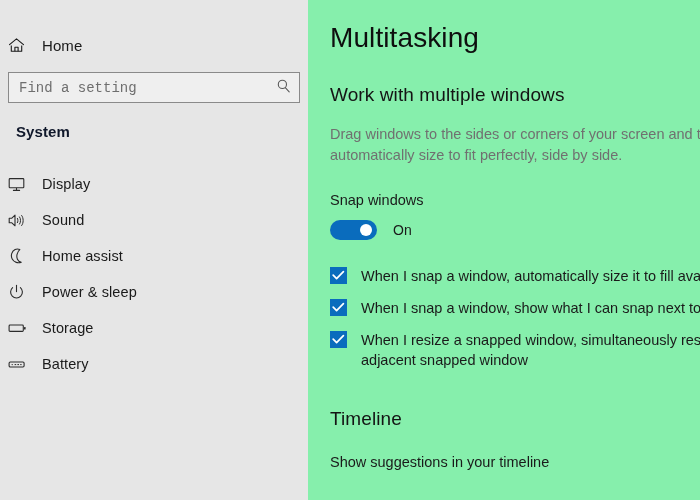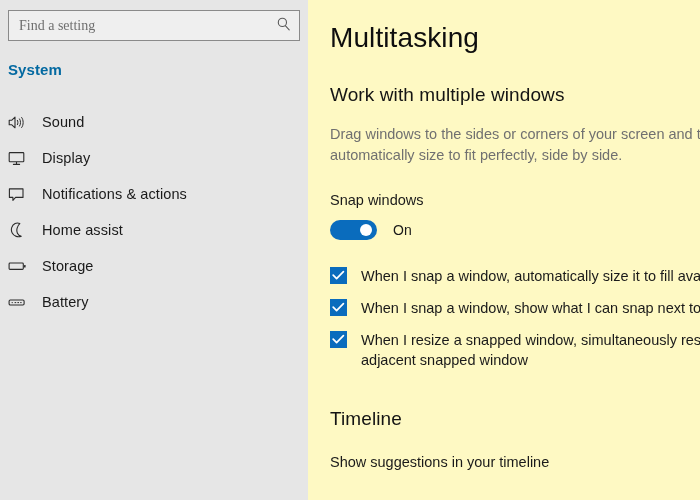--- a/index.html
+++ b/index.html
@@ -33,51 +33,51 @@
   .search-wrap { padding: 0 8px; margin-top: 10px; }
   .search-box {
     position: relative;
     height: 31px;
     background: #efefef;
     border: 1px solid #8a8a8a;
     display: flex; align-items: center;
   }
   .search-box input {
     border: 0; outline: 0; background: transparent;
-    font-family: Liberation Serif, serif; font-size: 14px; color: #1a1a1a;
+    font-family: Liberation Mono, monospace; font-size: 14px; color: #1a1a1a;
     padding: 0 28px 0 10px;
     width: 100%; height: 100%;
   }
   .search-box input::placeholder { color: #6e6e6e; opacity: 1; }
   .search-icon { position: absolute; right: 8px; top: 50%; transform: translateY(-50%); display: block; }
 
   .section-title {
-    font-size: 15px; font-weight: bold; color: #0369a1;
-    padding-left: 8px; margin-top: 20px;
+    font-size: 15px; font-weight: bold; color: #0f172a;
+    padding-left: 16px; margin-top: 20px;
     letter-spacing: .1px;
   }
 
   .nav { margin-top: 26px; }
   .nav-item {
     display: flex; align-items: center;
     height: 36px;
     padding-left: 8px;
     cursor: default;
   }
   .nav-item .ico { width: 26px; flex: 0 0 26px; display: flex; align-items: center; justify-content: flex-start; }
   .nav-item .lbl {
     font-size: 14.5px; color: #1a1a1a; margin-left: 8px;
     white-space: nowrap; letter-spacing: .1px;
   }
 
   
   .main {
     flex: 1 1 auto;
     height: 500px;
-    background: #fef9c3;
+    background: #86efac;
     overflow: hidden;
     position: relative;
   }
   .main-inner { width: 470px; padding-left: 22px; padding-top: 22px; }
 
   .page-title {
     font-size: 28px; font-weight: 300; color: #0e0e0e;
     line-height: 1.15; letter-spacing: .1px;
   }
   .h2 {
@@ -128,78 +128,89 @@
     font-size: 14.5px; color: #1a1a1a; margin-top: 24px; white-space: nowrap;
   }
 </style>
 </head>
 <body>
 
 <div class="app">
 
   <div class="sidebar">
 
+    <div class="home-row">
+      <span class="ico">
+        <svg width="17" height="16" viewBox="0 0 17 16">
+          <path d="M1.5 7.6L8.5 1.8L15.5 7.6" fill="none" stroke="#1a1a1a" stroke-width="1.1" stroke-linejoin="round" stroke-linecap="round"></path>
+          <path d="M3.3 8.6V14.2H13.7V8.6" fill="none" stroke="#1a1a1a" stroke-width="1.1" stroke-linejoin="round"></path>
+          <path d="M6.9 14.2V10.3H10.1V14.2" fill="none" stroke="#1a1a1a" stroke-width="1.1" stroke-linejoin="round"></path>
+        </svg>
+      </span>
+      <span class="lbl">Home</span>
+    </div>
 
     <div class="search-wrap">
       <div class="search-box">
         <input type="text" placeholder="Find a setting" value="" style="">
         <span class="search-icon">
           <svg width="15" height="15" viewBox="0 0 15 15">
             <circle cx="6.4" cy="5.9" r="4.1" fill="none" stroke="#5a5a5a" stroke-width="1.1"></circle>
             <line x1="9.3" y1="9.2" x2="13.2" y2="13.4" stroke="#5a5a5a" stroke-width="1.1" stroke-linecap="round"></line>
           </svg>
         </span>
       </div>
     </div>
 
     <div class="section-title">System</div>
 
     <div class="nav">
 
       <div class="nav-item">
         <span class="ico">
           <svg width="18" height="15" viewBox="0 0 18 15">
+            <rect x="1.2" y="1.6" width="14.6" height="9.2" rx="0.8" fill="none" stroke="#2b2b2b" stroke-width="1.1"></rect>
+            <line x1="5.4" y1="13.4" x2="11.6" y2="13.4" stroke="#2b2b2b" stroke-width="1.1" stroke-linecap="round"></line>
+            <line x1="8.5" y1="10.9" x2="8.5" y2="13.4" stroke="#2b2b2b" stroke-width="1.1"></line>
+          </svg>
+        </span>
+        <span class="lbl">Display</span>
+      </div>
+
+      <div class="nav-item">
+        <span class="ico">
+          <svg width="18" height="15" viewBox="0 0 18 15">
             <path d="M1.2 5.3H3.6L7.0 2.2V12.8L3.6 9.7H1.2Z" fill="none" stroke="#2b2b2b" stroke-width="1.1" stroke-linejoin="round"></path>
             <path d="M9.2 5.0C10.1 6.0 10.1 9.0 9.2 10.0" fill="none" stroke="#2b2b2b" stroke-width="1"></path>
             <path d="M11.3 3.6C12.9 5.3 12.9 9.7 11.3 11.4" fill="none" stroke="#2b2b2b" stroke-width="1"></path>
             <path d="M13.4 2.2C15.7 4.6 15.7 10.4 13.4 12.8" fill="none" stroke="#2b2b2b" stroke-width="1"></path>
           </svg>
         </span>
         <span class="lbl">Sound</span>
       </div>
 
-      <div class="nav-item">
-        <span class="ico">
-          <svg width="18" height="15" viewBox="0 0 18 15">
-            <rect x="1.2" y="1.6" width="14.6" height="9.2" rx="0.8" fill="none" stroke="#2b2b2b" stroke-width="1.1"></rect>
-            <line x1="5.4" y1="13.4" x2="11.6" y2="13.4" stroke="#2b2b2b" stroke-width="1.1" stroke-linecap="round"></line>
-            <line x1="8.5" y1="10.9" x2="8.5" y2="13.4" stroke="#2b2b2b" stroke-width="1.1"></line>
-          </svg>
-        </span>
-        <span class="lbl">Display</span>
-      </div>
-
-      <div class="nav-item">
-        <span class="ico">
-          <svg width="18" height="15" viewBox="0 0 18 15">
-            <path d="M1.4 1.9H15.0V10.4H7.6L4.9 13.3V10.4H1.4Z" fill="none" stroke="#2b2b2b" stroke-width="1.1" stroke-linejoin="round"></path>
-          </svg>
-        </span>
-        <span class="lbl">Notifications &amp; actions</span>
-      </div>
 
       <div class="nav-item">
         <span class="ico">
           <svg width="18" height="16" viewBox="0 0 18 16">
             <path d="M11.8 1.6C9.3 3.8 8.0 8.0 9.4 11.2C10.2 13.0 11.8 13.9 13.3 14.2C10.0 15.6 6.0 14.3 4.2 11.0C2.4 7.6 3.7 3.4 7.1 1.6C8.6 0.8 10.3 0.9 11.8 1.6Z" fill="none" stroke="#2b2b2b" stroke-width="1.1" stroke-linejoin="round"></path>
           </svg>
         </span>
         <span class="lbl">Home assist</span>
       </div>
 
+      <div class="nav-item">
+        <span class="ico">
+          <svg width="17" height="17" viewBox="0 0 17 17">
+            <path d="M4.6 3.6A5.9 5.9 0 1 0 12.4 3.6" fill="none" stroke="#2b2b2b" stroke-width="1.1" stroke-linecap="round"></path>
+            <line x1="8.5" y1="1.4" x2="8.5" y2="7.6" stroke="#2b2b2b" stroke-width="1.1" stroke-linecap="round"></line>
+          </svg>
+        </span>
+        <span class="lbl">Power &amp; sleep</span>
+      </div>
 
       <div class="nav-item">
         <span class="ico">
           <svg width="19" height="12" viewBox="0 0 19 12">
             <rect x="1.1" y="3.0" width="14.2" height="6.4" rx="0.9" fill="none" stroke="#2b2b2b" stroke-width="1.1"></rect>
             <rect x="16.0" y="5.0" width="1.6" height="2.5" rx="0.5" fill="#2b2b2b"></rect>
           </svg>
         </span>
         <span class="lbl">Storage</span>
       </div>

